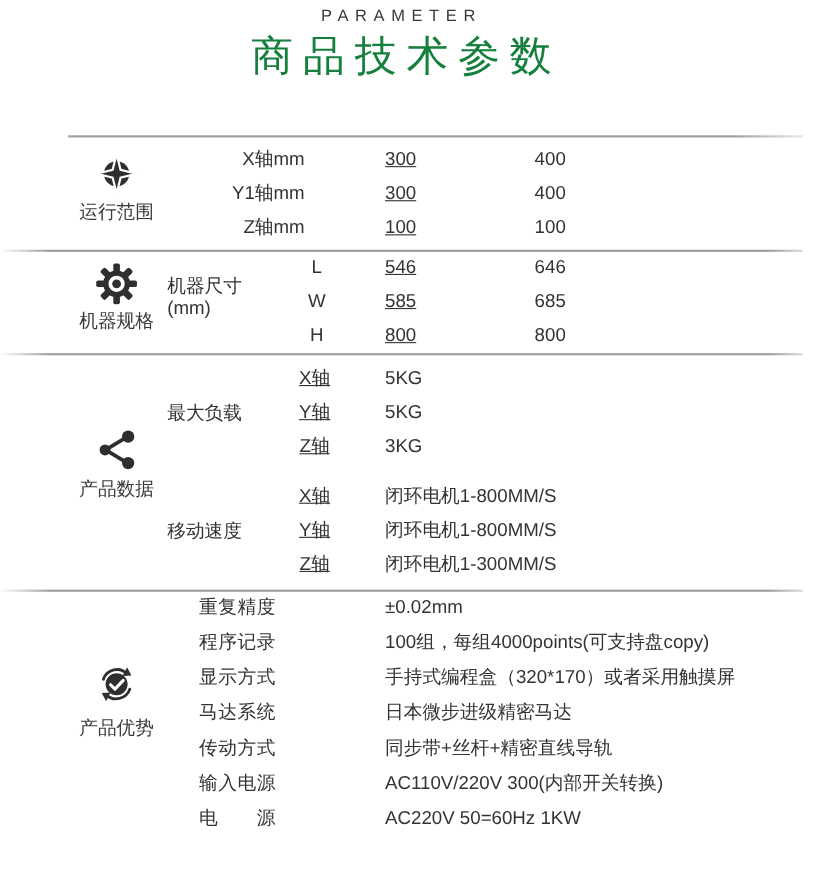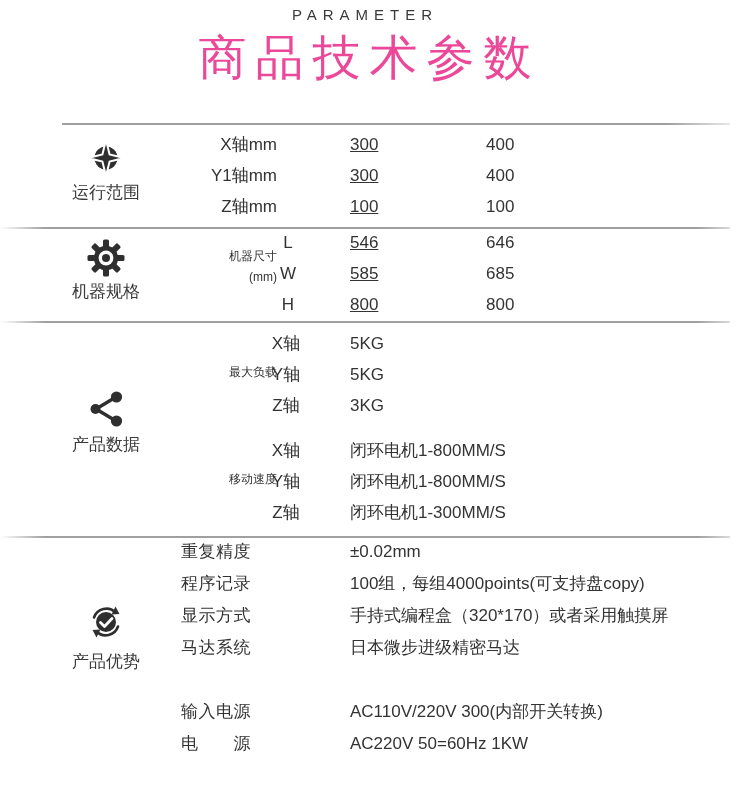--- a/index.html
+++ b/index.html
@@ -7,21 +7,21 @@
   .page {
     position:relative; width:730px; height:800px; background:#ffffff;
     font-family:"Liberation Sans","DejaVu Sans",sans-serif; color:#333333; overflow:hidden;
   }
   .eyebrow {
     position:absolute; top:6px; left:0; width:100%; text-align:center;
     font-size:15px; letter-spacing:6px; color:#3a3a3a;
   }
   .title {
     position:absolute; top:26px; left:0; width:100%; text-align:center;
-    font-size:48px; letter-spacing:9px; font-weight:500; color:#ec4899; text-indent:9px;
+    font-size:38px; letter-spacing:9px; font-weight:500; color:#15803d; text-indent:9px;
   }
   .thead { position:absolute; top:94px; left:0; width:100%; height:30px; font-weight:700; font-size:17px; }
   .thead .lab { position:absolute; left:180px; line-height:30px; }
   .thead .m1 { position:absolute; left:333px; width:74px; text-align:center; line-height:30px; }
   .thead .m2 { position:absolute; left:463px; width:74px; text-align:center; line-height:30px; }
 
   .divider { position:absolute; height:2px;
     background:linear-gradient(90deg, rgba(160,160,160,0) 0%, #a0a0a0 6%, #a0a0a0 93%, rgba(160,160,160,0) 100%); }
   .divider.d1 { top:123px; left:62px; width:688px;
     background:linear-gradient(90deg, #a0a0a0 0%, #a0a0a0 88%, rgba(160,160,160,0) 100%); }
@@ -30,26 +30,26 @@
   .divider.d4 { top:536px; left:0; width:750px; }
 
   .iconblock { position:absolute; left:62px; width:88px; text-align:center; }
   .iconblock svg { display:block; margin:0 auto; }
   .seclabel { position:absolute; left:62px; width:88px; text-align:center; font-size:17px; color:#3a3a3a; }
 
   .row { position:absolute; left:0; width:100%; height:31px; font-size:17px; }
   .row .lab  { position:absolute; left:152px; width:125px; text-align:right; line-height:31px; }
   .row .lab4 { position:absolute; left:181px; line-height:31px; letter-spacing:0.5px; }
   .row .mid  { position:absolute; left:276px; width:24px; text-align:center; line-height:31px; }
-  .row .mid3 { position:absolute; left:268px; width:36px; text-align:center; line-height:31px; }
+  .row .mid3 { position:absolute; left:268px; width:36px; text-align:center; line-height:31px;text-decoration:underline; }
   .row .v1 { position:absolute; left:350px; line-height:31px;text-decoration:underline; }
   .row .v2 { position:absolute; left:486px; line-height:31px; }
   .row .val { position:absolute; left:350px; line-height:31px; }
 
-  .grouplabel { position:absolute; font-size:12px; left:152px; width:125px; text-align:right; }
+  .grouplabel { position:absolute; font-size:17px; left:152px; width:125px; text-align:left; }
   .s4row { height:32px; }
   .s4row .lab4, .s4row .val { line-height:32px; }
 </style>
 </head>
 <body>
 
 <div class="page">
 
   <div class="eyebrow">PARAMETER</div>
   <div class="title">商品技术参数</div>
@@ -183,20 +183,24 @@
     <span class="val">100组，每组4000points(可支持盘copy)</span>
   </div>
   <div class="row s4row" style="top:600px">
     <span class="lab4">显示方式</span>
     <span class="val">手持式编程盒（320*170）或者采用触摸屏</span>
   </div>
   <div class="row s4row" style="top:632px">
     <span class="lab4">马达系统</span>
     <span class="val">日本微步进级精密马达</span>
   </div>
+  <div class="row s4row" style="top:664px">
+    <span class="lab4">传动方式</span>
+    <span class="val">同步带+丝杆+精密直线导轨</span>
+  </div>
   <div class="row s4row" style="top:696px">
     <span class="lab4">输入电源</span>
     <span class="val">AC110V/220V 300(内部开关转换)</span>
   </div>
   <div class="row s4row" style="top:728px">
     <span class="lab4">电　　源</span>
     <span class="val">AC220V 50=60Hz 1KW</span>
   </div>
 
 </div>

